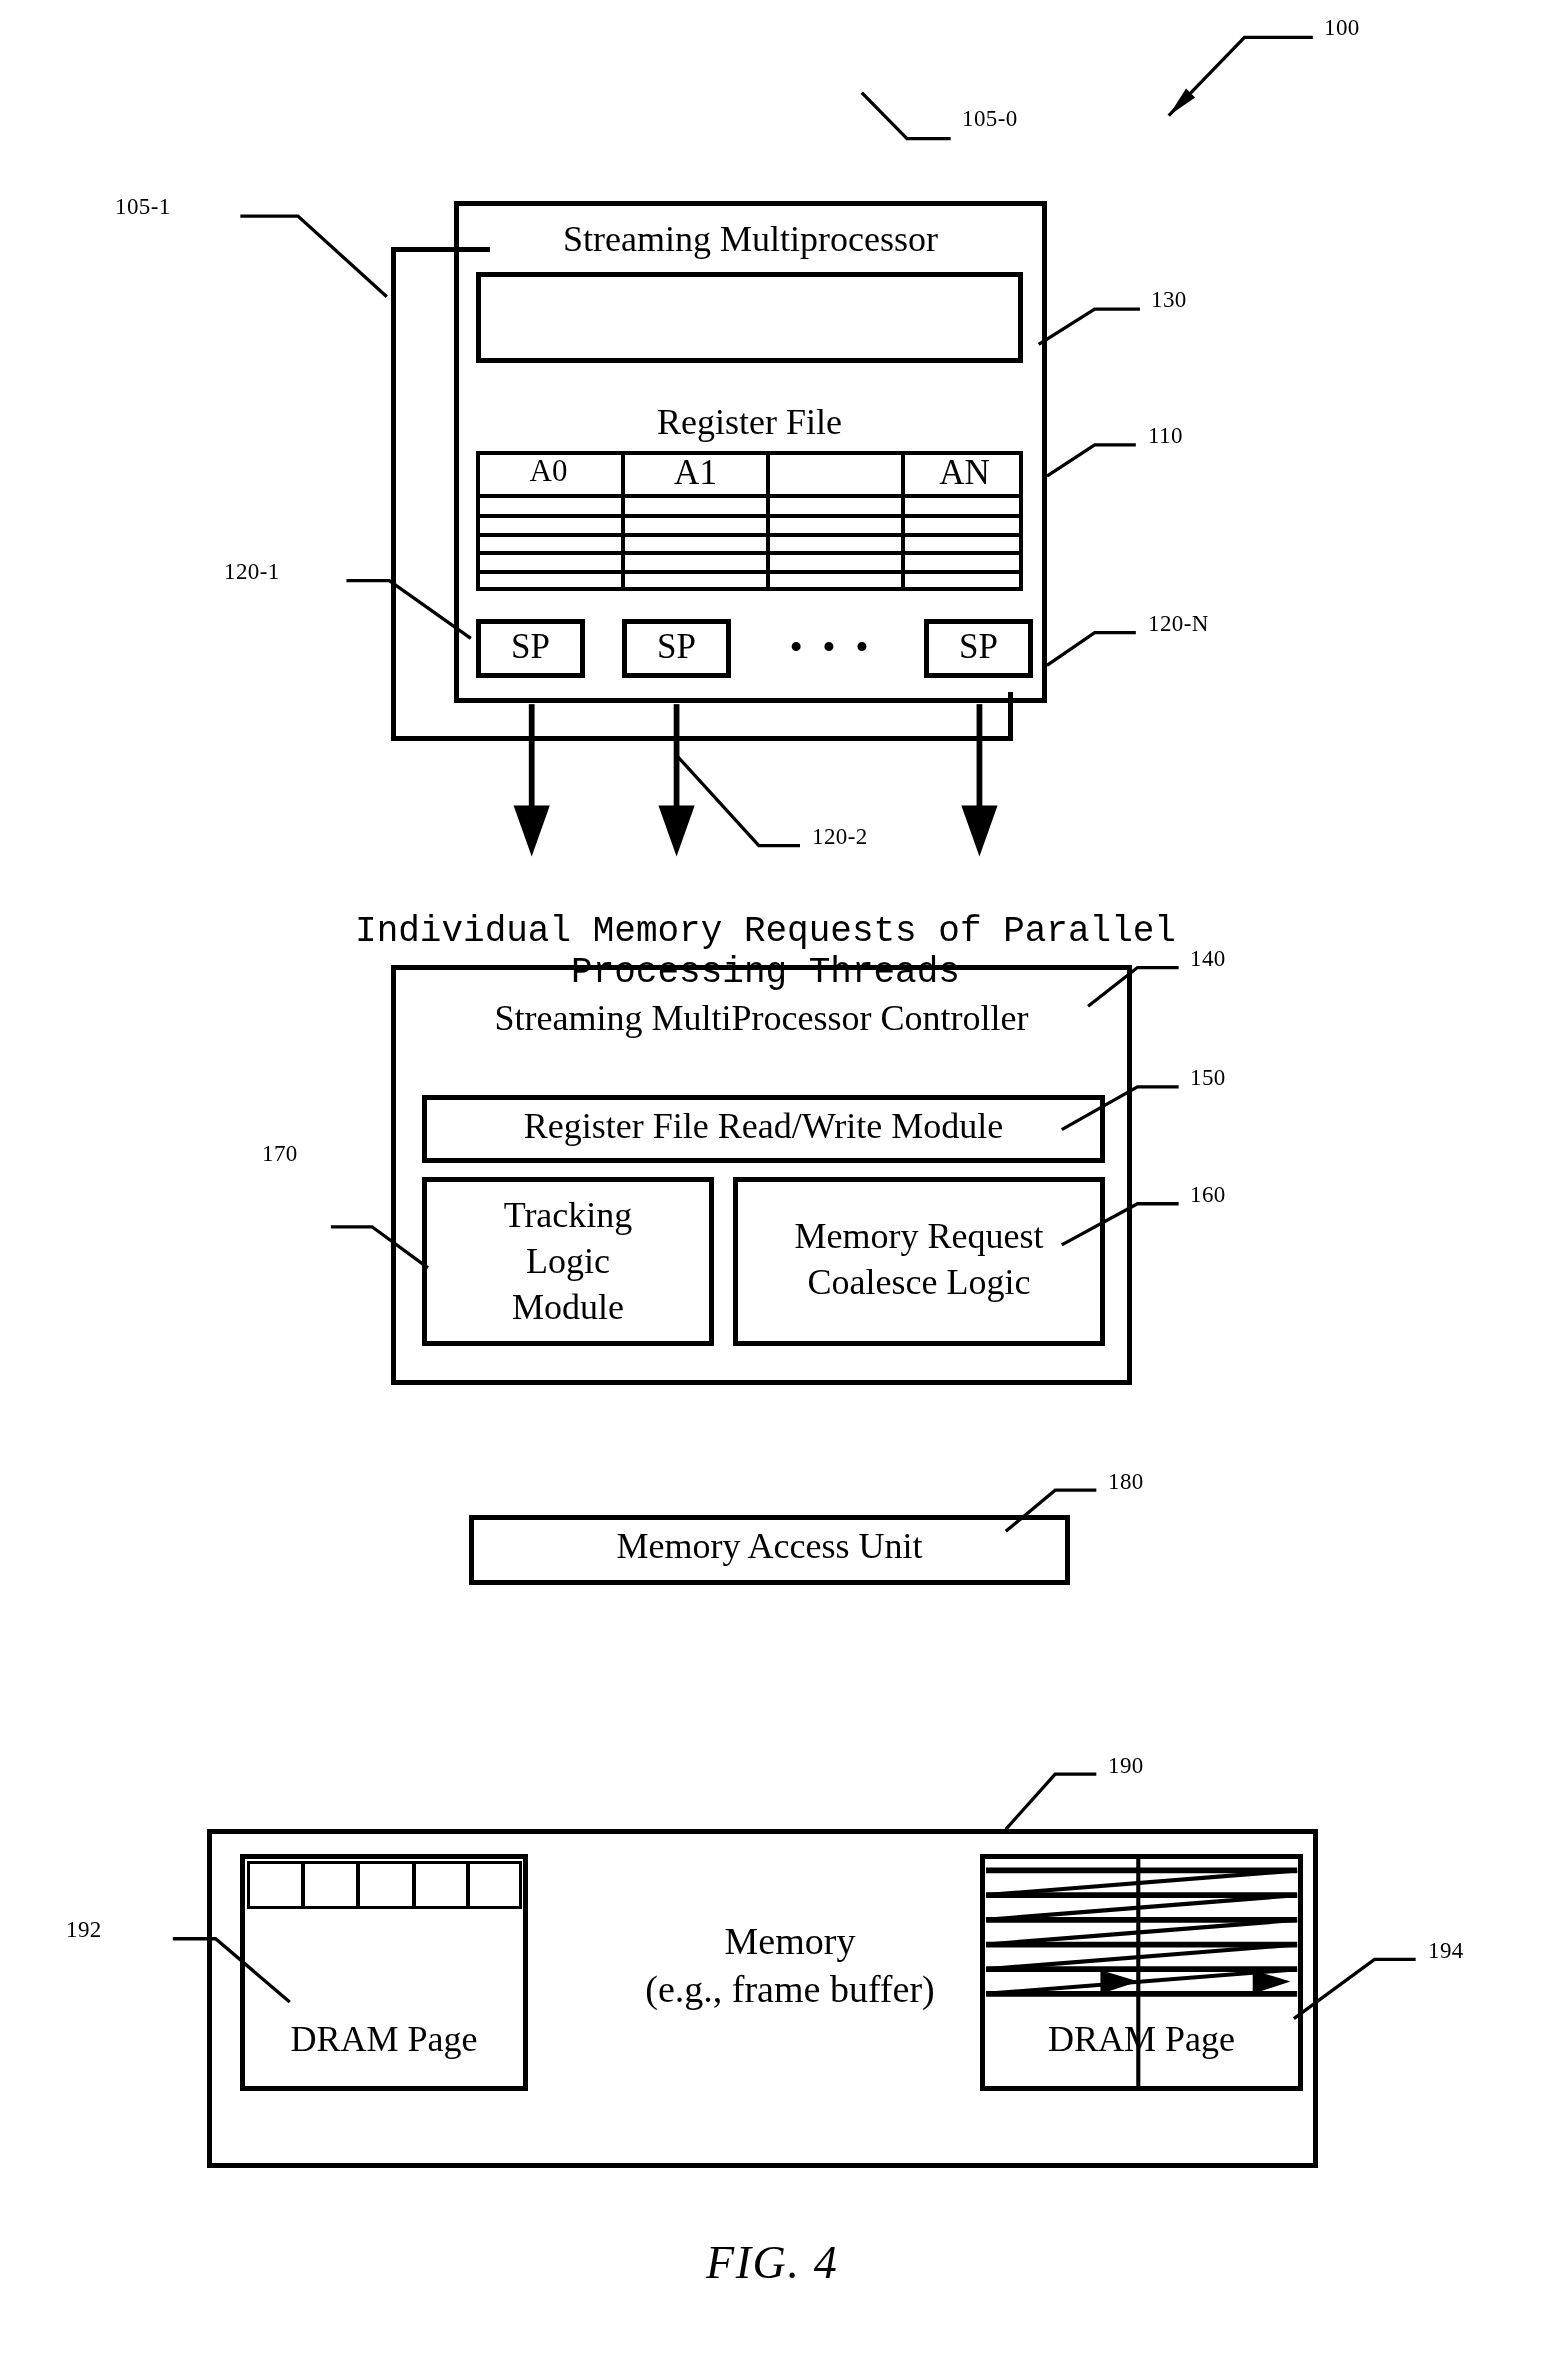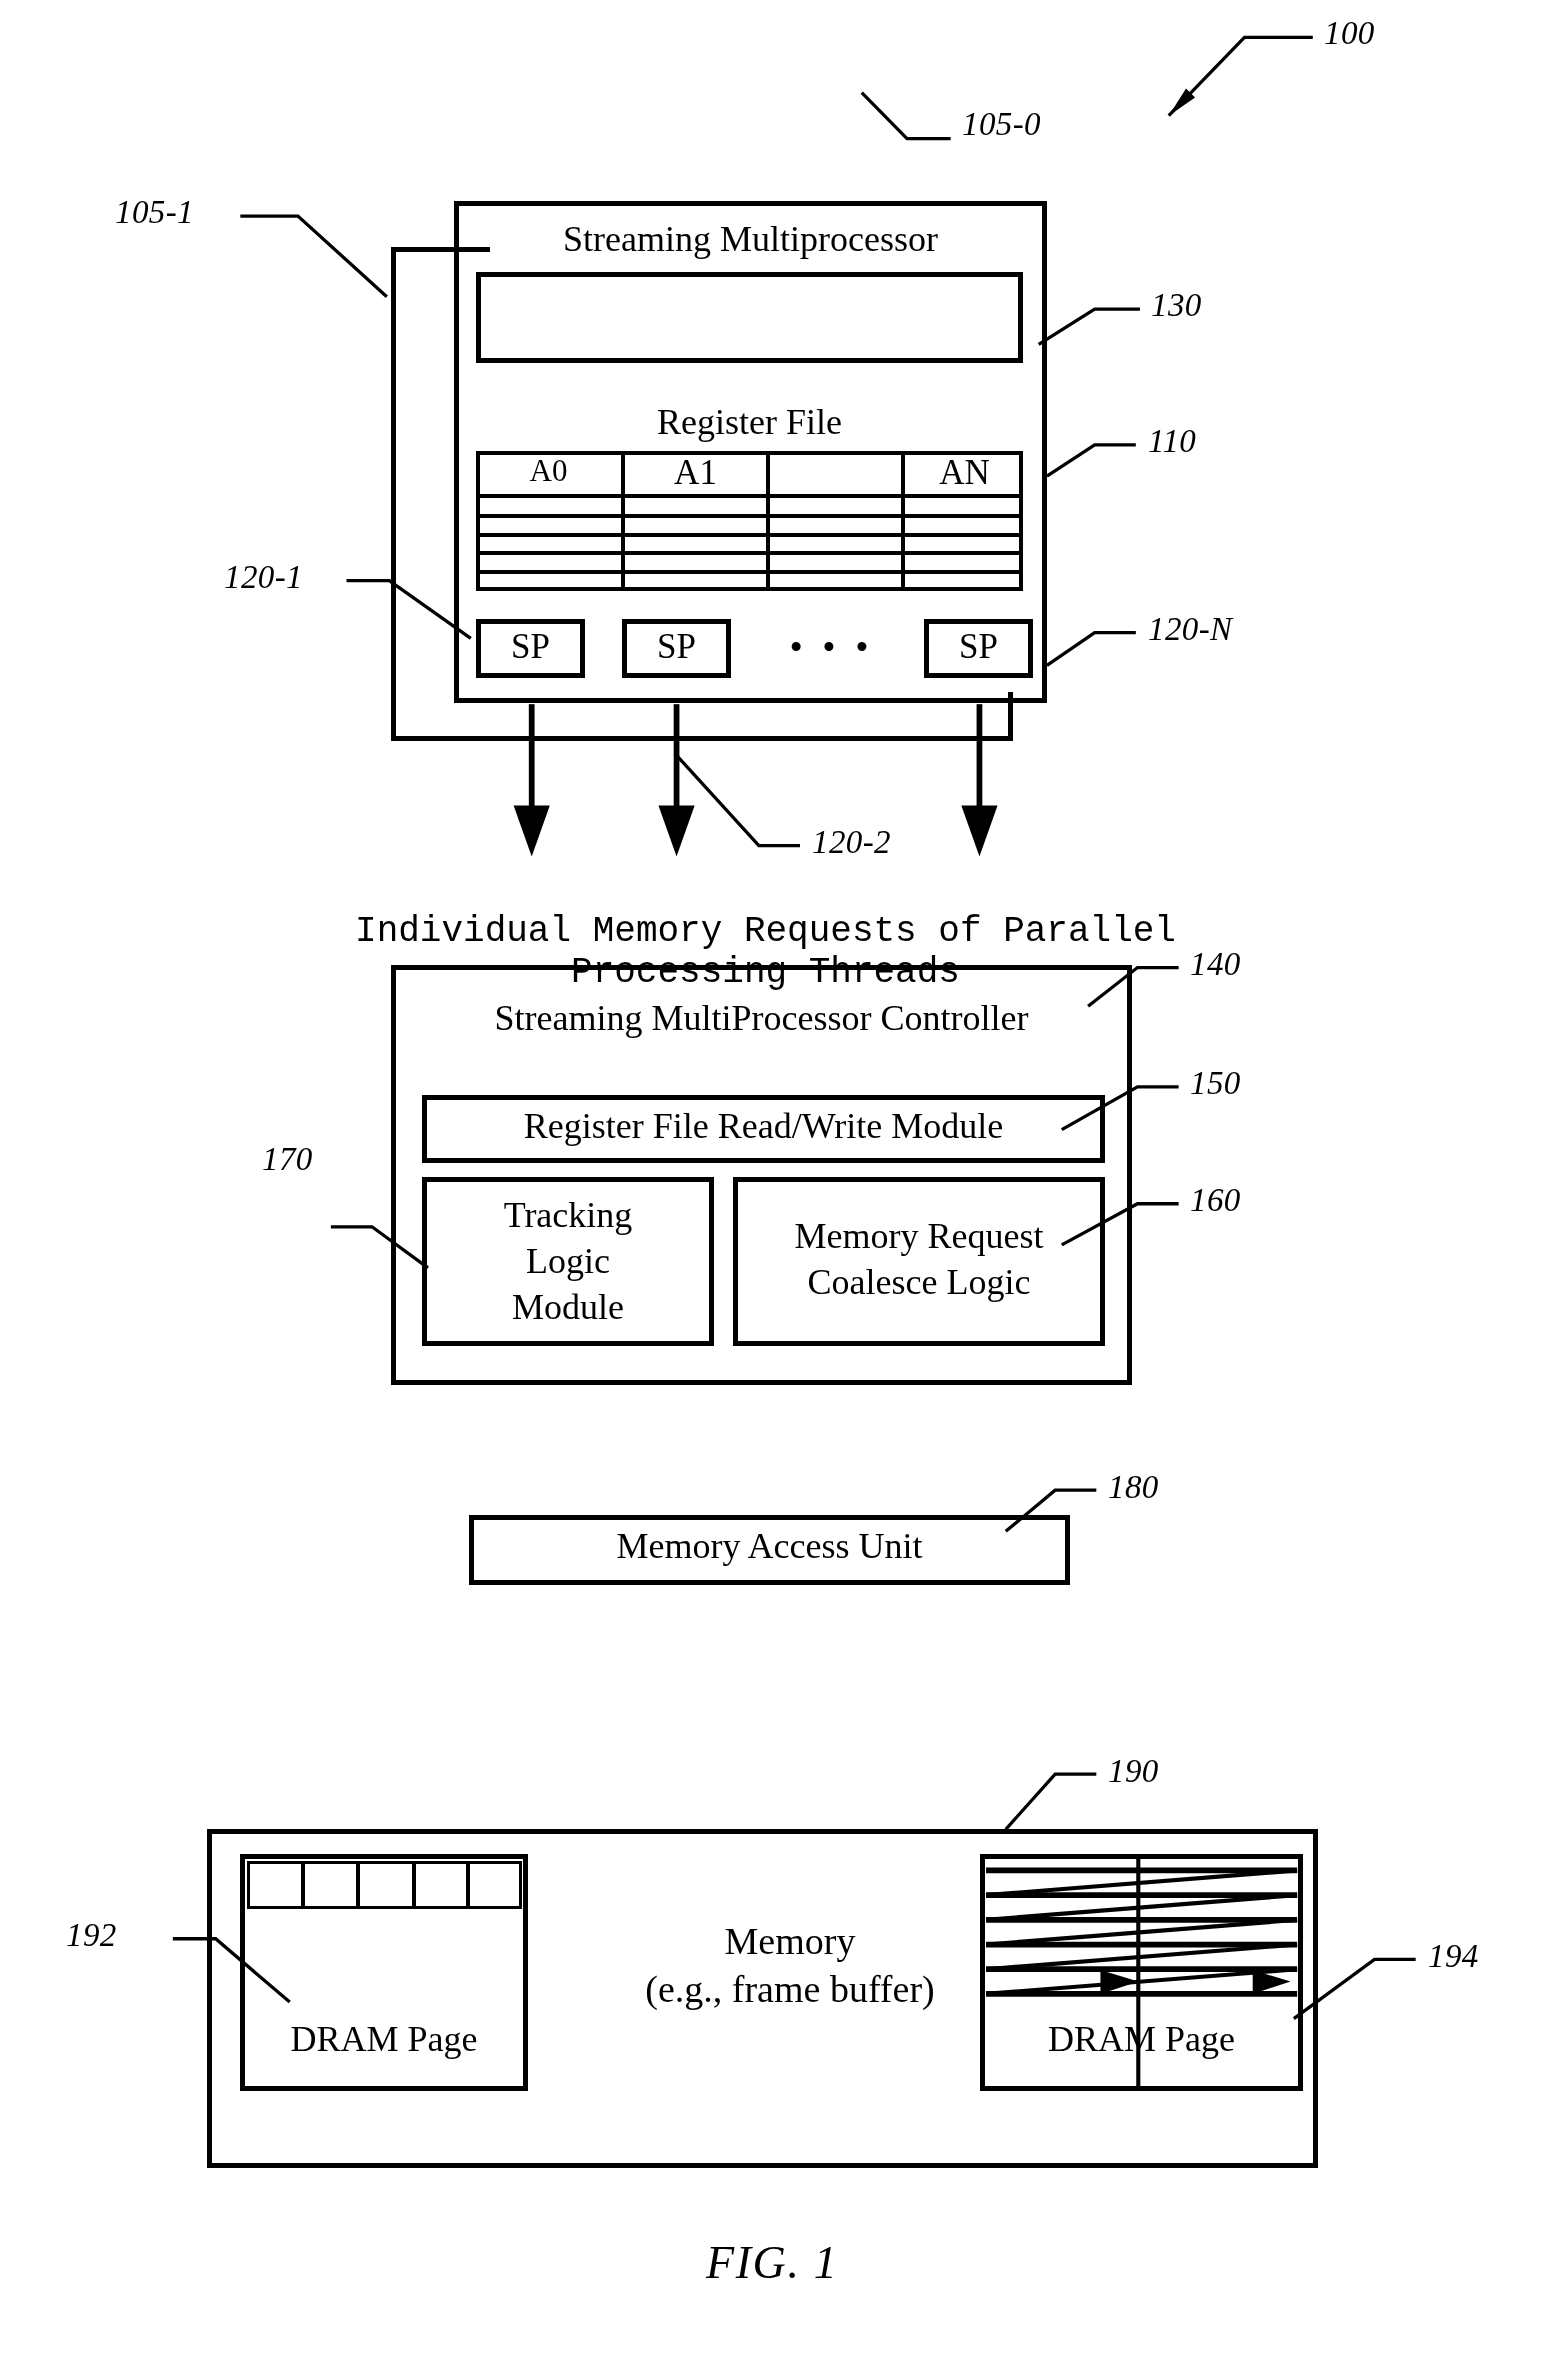--- a/index.html
+++ b/index.html
@@ -32,22 +32,21 @@
   .label {
     position: absolute;
     text-align: center;
     line-height: 1.14;
     white-space: pre-line;
     font-weight: 400;
     color: #000;
   }
   .ref {
     position: absolute;
-    font-style: italic;
-    font-size: 33px;
+    font-size: 23px;
     letter-spacing: 0.4px;
     color: #000;
     white-space: nowrap;
   }
   .figcap {
     position: absolute;
     font-style: italic;
     font-size: 46px;
     letter-spacing: 1.6px;
     color: #000;
@@ -239,16 +238,16 @@
   </div>
   <div class="label" style="left:240px; top:2019px; width:288px; font-size:36px;">DRAM Page</div>
 
   <div class="box" style="left:980px; top:1854px; width:323px; height:237px; border-width:5.8px;"></div>
   <div class="label" style="left:980px; top:2019px; width:323px; font-size:36px;">DRAM Page</div>
 
   <div class="ref" style="left:1108px; top:1753px;">190</div>
   <div class="ref" style="left:66px; top:1917px;">192</div>
   <div class="ref" style="left:1428px; top:1938px;">194</div>
 
-  <div class="figcap" style="left:706px; top:2236px;">FIG. 1</div>
+  <div class="figcap" style="left:706px; top:2236px;">FIG. 4</div>
 
 </div>
 
 
 </body></html>

